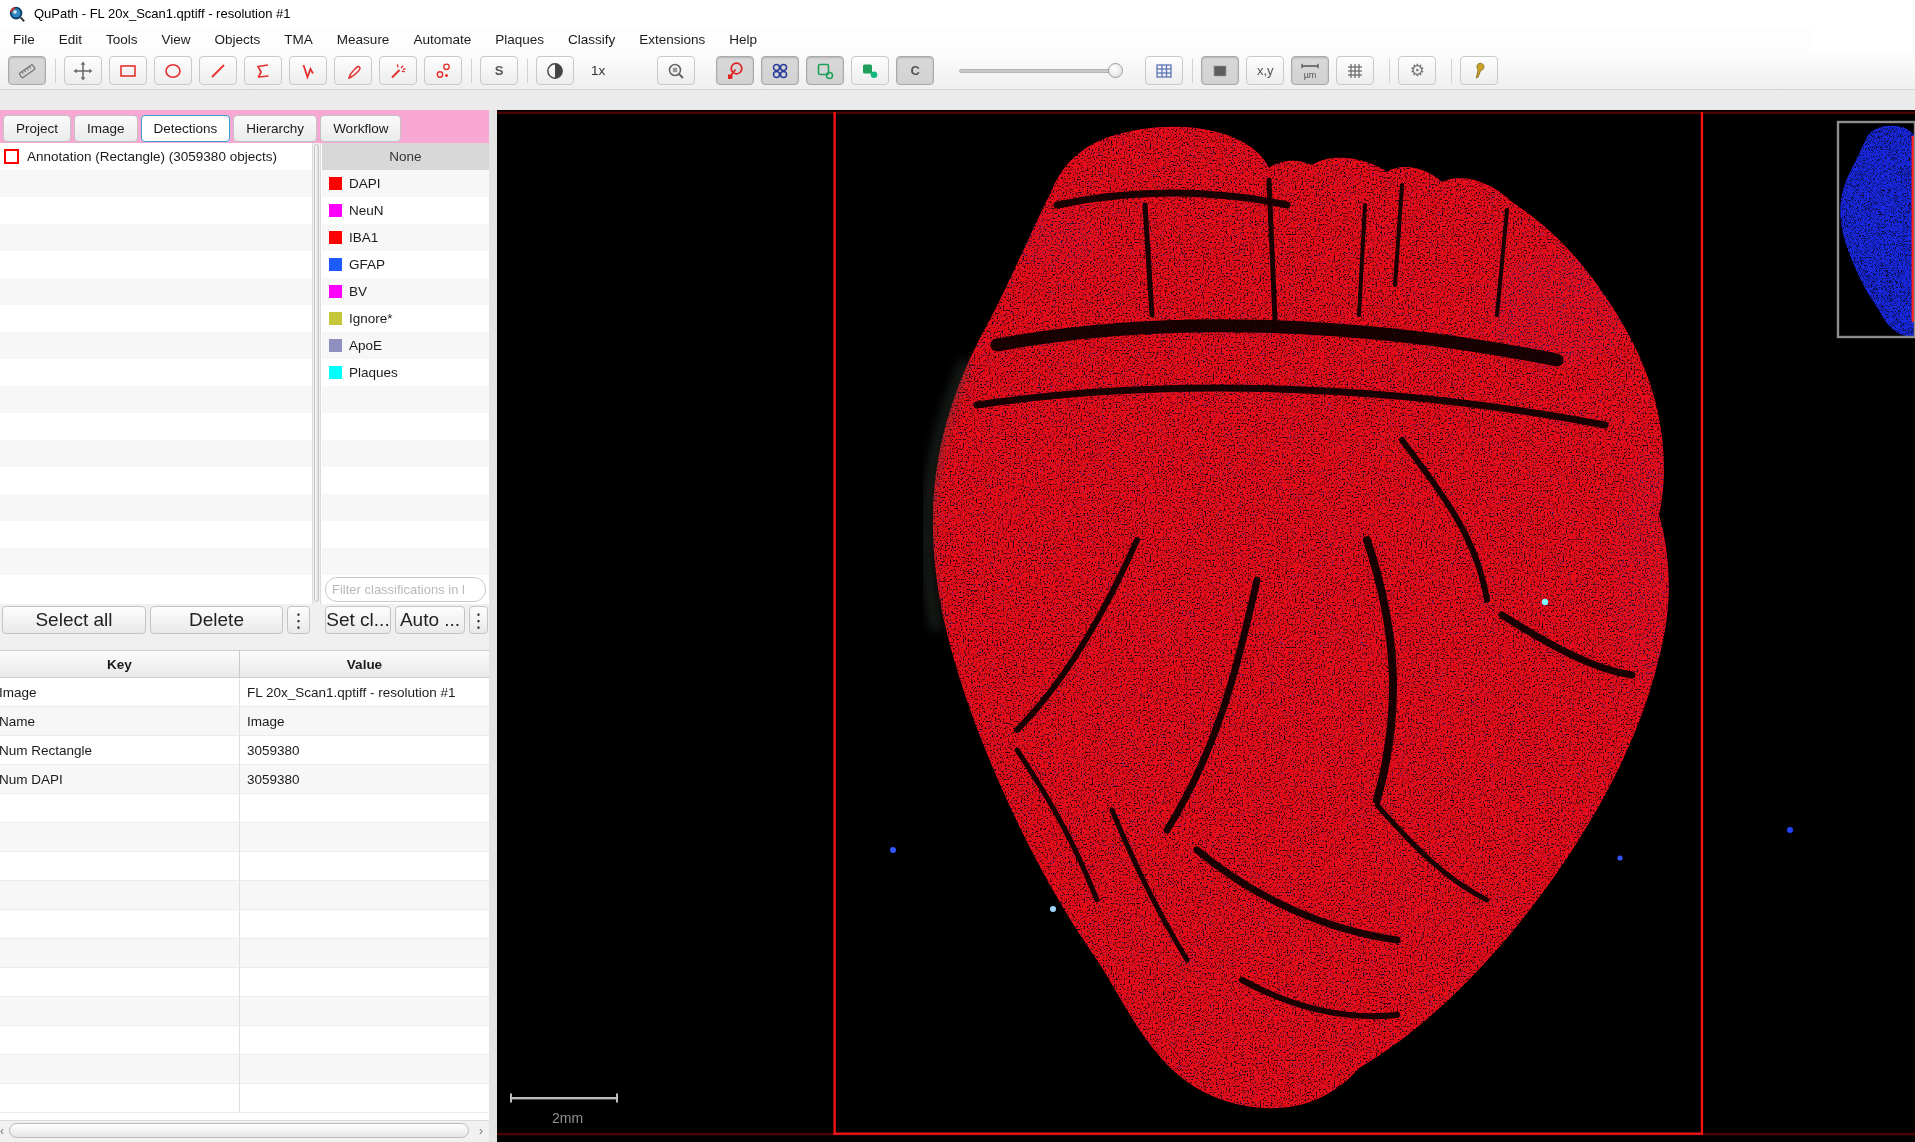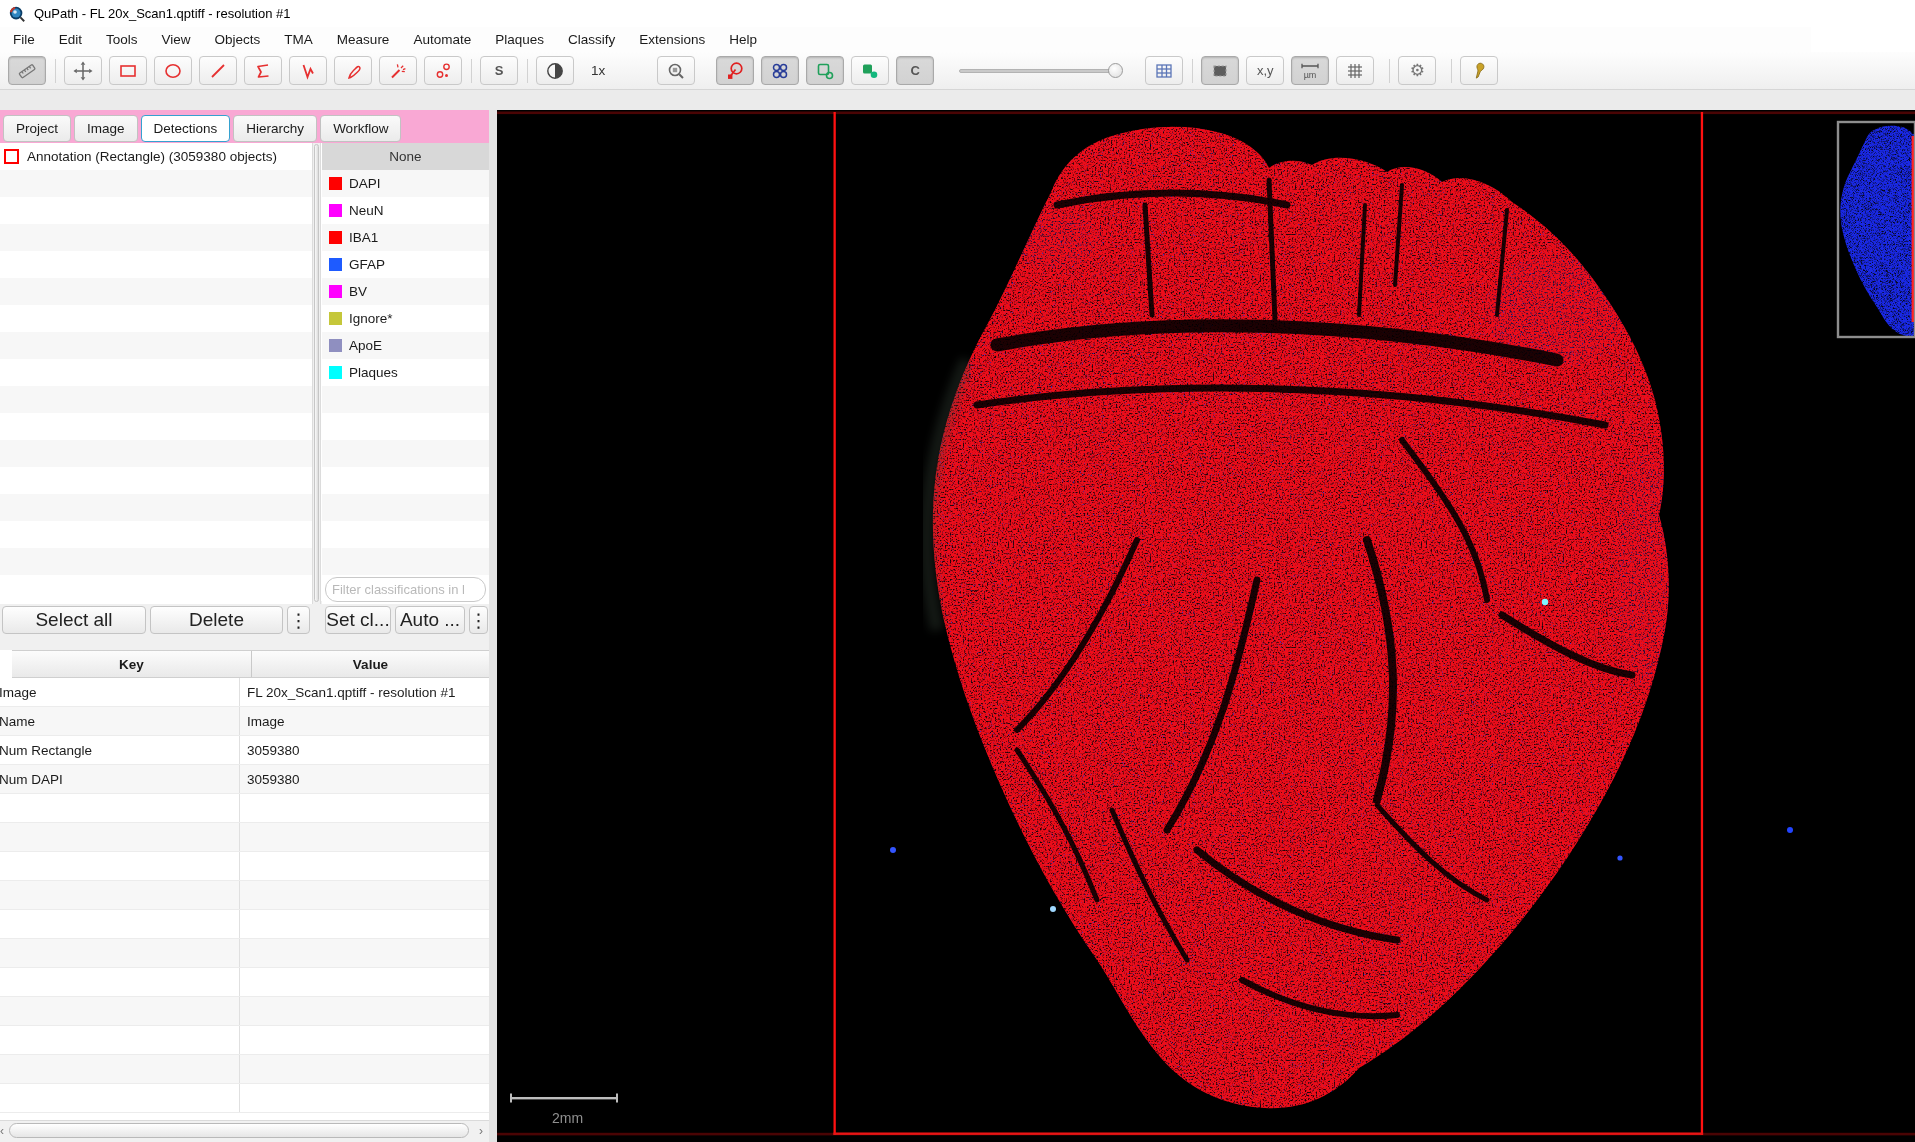--- a/index.html
+++ b/index.html
@@ -70,21 +70,21 @@
   .filter-box input::placeholder { color:#b9b9b9; }
 
   .btn-row { position:absolute; left:0; top:496px; width:489px; height:30px; }
   .ubtn { position:absolute; height:28px; border:1px solid #c4c4c4; border-radius:4px;
     background:linear-gradient(#fefefe,#e9e9e9); font-size:19px; color:#222;
     display:flex; align-items:center; justify-content:center; cursor:default; }
 
   
   .kv-wrap { position:absolute; left:0; top:540px; width:489px; height:470px; background:#fff; }
   .kv-header { display:flex; height:28px; background:linear-gradient(#fcfcfc,#e9e9e9);
-    border-top:1px solid #cfcfcf; border-bottom:1px solid #cfcfcf;margin-left:12px; }
+    border-top:1px solid #cfcfcf; border-bottom:1px solid #cfcfcf; }
   .kv-h { font-weight:bold; font-size:13.5px; display:flex; align-items:center; justify-content:center; }
   .kv-h:first-child { width:240px; border-right:1px solid #c9c9c9; }
   .kv-h:last-child { flex:1; }
   .kv-row { display:flex; height:29px; border-bottom:1px solid #ececec; background:#fff; }
   .kv-row.alt { background:#f7f7f7; }
   .kv-cell { font-size:13.5px; display:flex; align-items:center; overflow:hidden; white-space:nowrap; }
   .kv-cell.key { width:240px; border-right:1px solid #e0e0e0; padding-left:3px; text-indent:-4px; }
   .kv-cell.val { flex:1; padding-left:7px; }
 
   .hscroll { position:absolute; left:0; top:1010px; width:489px; height:20px; background:#f1f1f1;

